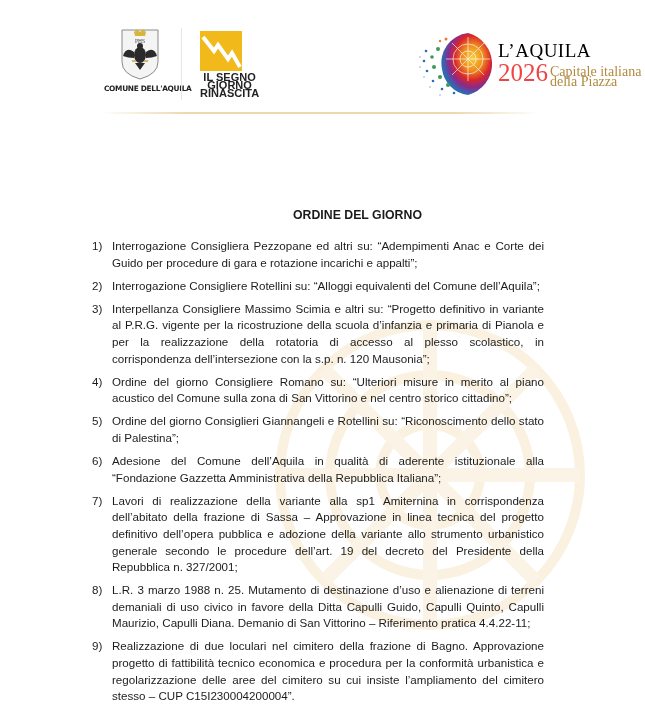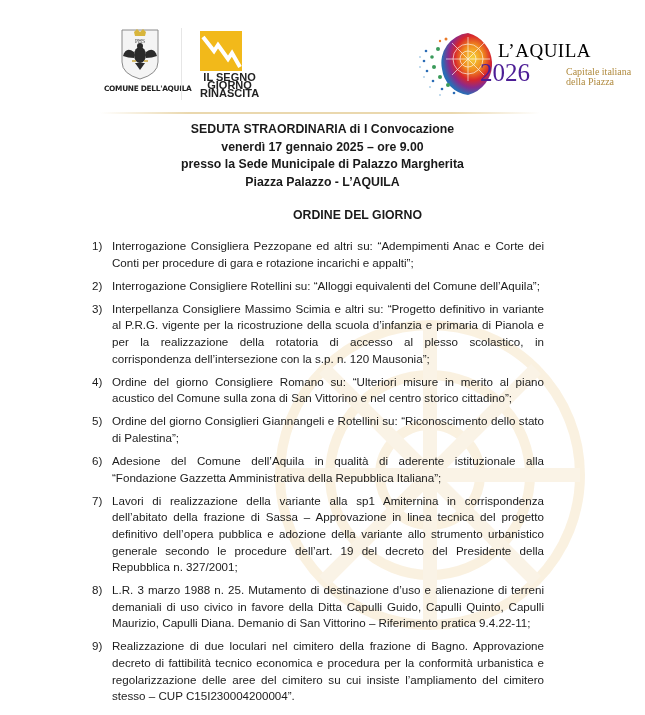--- a/index.html
+++ b/index.html
@@ -101,32 +101,32 @@
       font-family: "Liberation Serif", serif;
       font-size: 19px;
       color: #000000;
       letter-spacing: 0.5px;
       white-space: nowrap;
       line-height: 26px;
       text-align: right;
     }
     .aquila-year {
       position: absolute;
-      left: 62px; top: 31px;
+      left: 80px; top: 31px;
       font-family: "Liberation Serif", serif;
       font-size: 25px;
-      color: #4c1d95;
+      color: #ef4444;
       white-space: nowrap;
       line-height: 26px;
     }
     .aquila-sub {
       position: absolute;
-      left: 148px; top: 38px;
+      left: 132px; top: 38px;
       font-family: "Liberation Serif", serif;
-      font-size: 10px;
+      font-size: 14px;
       line-height: 10px;
       color: #b08a3e;
       white-space: nowrap;
     }
     .header-rule {
       position: absolute;
       left: 100px; top: 112px;
       width: 440px; height: 2px;
       background: linear-gradient(to right, rgba(220,190,120,0), rgba(220,190,120,0.6) 20%, rgba(220,190,120,0.6) 80%, rgba(220,190,120,0));
     }
@@ -284,33 +284,27 @@
       <div class="aquila-year">2026</div>
       <div class="aquila-sub">
         <div>Capitale italiana</div>
         <div>della Piazza</div>
       </div>
     </div>
 
     <div class="header-rule"></div>
   </div>
 
-  <div class="session-block">
-    <div>SEDUTA STRAORDINARIA di I Convocazione</div>
-    <div>venerdì 17 gennaio 2025 – ore 9.00</div>
-    <div>presso la Sede Municipale di Palazzo Margherita</div>
-    <div>Piazza Palazzo - L’AQUILA</div>
-  </div>
 
   <div class="ordine-title">ORDINE DEL GIORNO</div>
 
   <div class="agenda">
     <div class="agenda-item">
       <span class="agenda-num">1)</span>
-      <span class="agenda-text">Interrogazione Consigliera Pezzopane ed altri su: “Adempimenti Anac e Corte dei Conti per procedure di gara e rotazione incarichi e appalti”;</span>
+      <span class="agenda-text">Interrogazione Consigliera Pezzopane ed altri su: “Adempimenti Anac e Corte dei Guido per procedure di gara e rotazione incarichi e appalti”;</span>
     </div>
     <div class="agenda-item">
       <span class="agenda-num">2)</span>
       <span class="agenda-text">Interrogazione Consigliere Rotellini su: “Alloggi equivalenti del Comune dell’Aquila”;</span>
     </div>
     <div class="agenda-item">
       <span class="agenda-num">3)</span>
       <span class="agenda-text">Interpellanza Consigliere Massimo Scimia e altri su: “Progetto definitivo in variante al P.R.G. vigente per la ricostruzione della scuola d’infanzia e primaria di Pianola e per la realizzazione della rotatoria di accesso al plesso scolastico, in corrispondenza dell’intersezione con la s.p. n. 120 Mausonia”;</span>
     </div>
     <div class="agenda-item">
@@ -324,21 +318,21 @@
     <div class="agenda-item">
       <span class="agenda-num">6)</span>
       <span class="agenda-text">Adesione del Comune dell’Aquila in qualità di aderente istituzionale alla “Fondazione Gazzetta Amministrativa della Repubblica Italiana”;</span>
     </div>
     <div class="agenda-item">
       <span class="agenda-num">7)</span>
       <span class="agenda-text">Lavori di realizzazione della variante alla sp1 Amiternina in corrispondenza dell’abitato della frazione di Sassa – Approvazione in linea tecnica del progetto definitivo dell’opera pubblica e adozione della variante allo strumento urbanistico generale secondo le procedure dell’art. 19 del decreto del Presidente della Repubblica n. 327/2001;</span>
     </div>
     <div class="agenda-item">
       <span class="agenda-num">8)</span>
-      <span class="agenda-text">L.R. 3 marzo 1988 n. 25. Mutamento di destinazione d’uso e alienazione di terreni demaniali di uso civico in favore della Ditta Capulli Guido, Capulli Quinto, Capulli Maurizio, Capulli Diana. Demanio di San Vittorino – Riferimento pratica 9.4.22-11;</span>
+      <span class="agenda-text">L.R. 3 marzo 1988 n. 25. Mutamento di destinazione d’uso e alienazione di terreni demaniali di uso civico in favore della Ditta Capulli Guido, Capulli Quinto, Capulli Maurizio, Capulli Diana. Demanio di San Vittorino – Riferimento pratica 4.4.22-11;</span>
     </div>
     <div class="agenda-item">
       <span class="agenda-num">9)</span>
-      <span class="agenda-text">Realizzazione di due loculari nel cimitero della frazione di Bagno. Approvazione decreto di fattibilità tecnico economica e procedura per la conformità urbanistica e regolarizzazione delle aree del cimitero su cui insiste l’ampliamento del cimitero stesso – CUP C15I230004200004”.</span>
+      <span class="agenda-text">Realizzazione di due loculari nel cimitero della frazione di Bagno. Approvazione progetto di fattibilità tecnico economica e procedura per la conformità urbanistica e regolarizzazione delle aree del cimitero su cui insiste l’ampliamento del cimitero stesso – CUP C15I230004200004”.</span>
     </div>
   </div>
 
 </div>
 
 </body></html>

